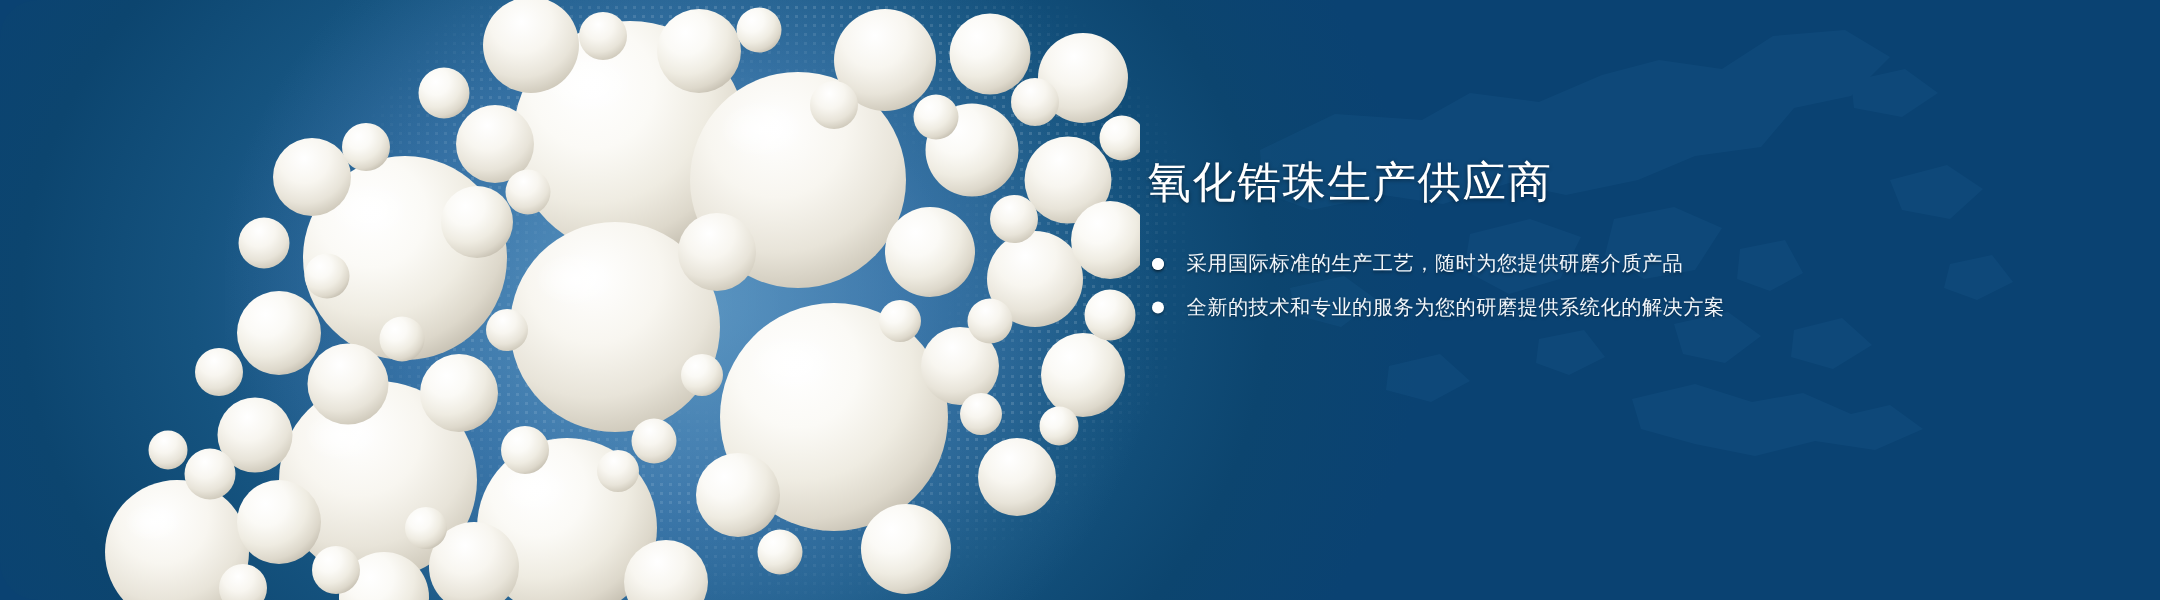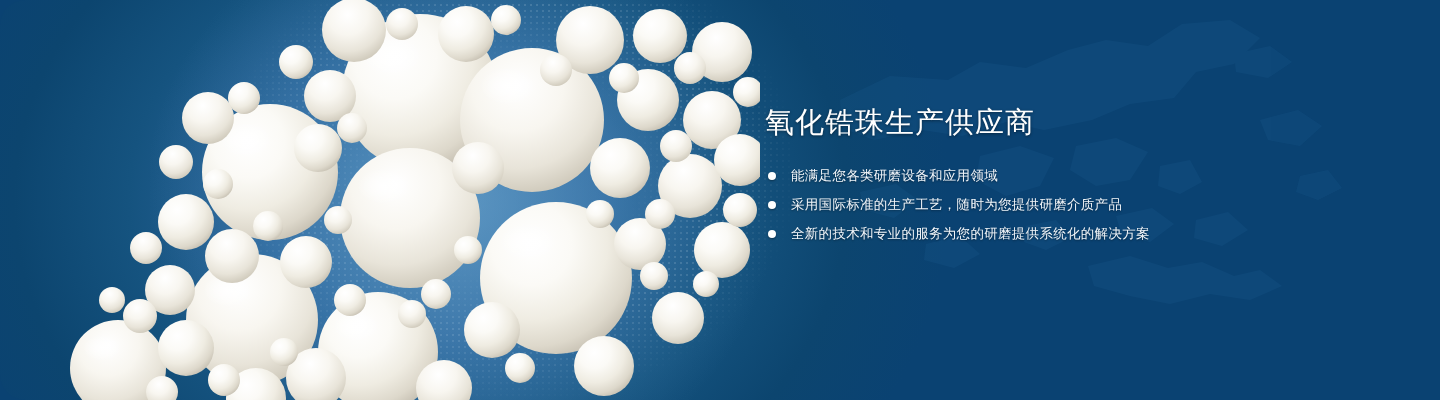--- a/index.html
+++ b/index.html
@@ -220,21 +220,20 @@
   </div>
 
   <div class="copy">
 
     <div class="title">氧化锆珠生产供应商</div>
 
     <ul class="bullets">
 
       <li class="bullet">
         <span class="dot"></span>
-        <span class="l2">能满足您各类研磨设备和应用领域</span>
       </li>
 
       <li class="bullet">
         <span class="dot"></span>
         <span>采用国际标准的生产工艺，随时为您提供研磨介质产品</span>
       </li>
 
       <li class="bullet">
         <span class="dot"></span>
         <span>全新的技术和专业的服务为您的研磨提供系统化的解决方案</span>

